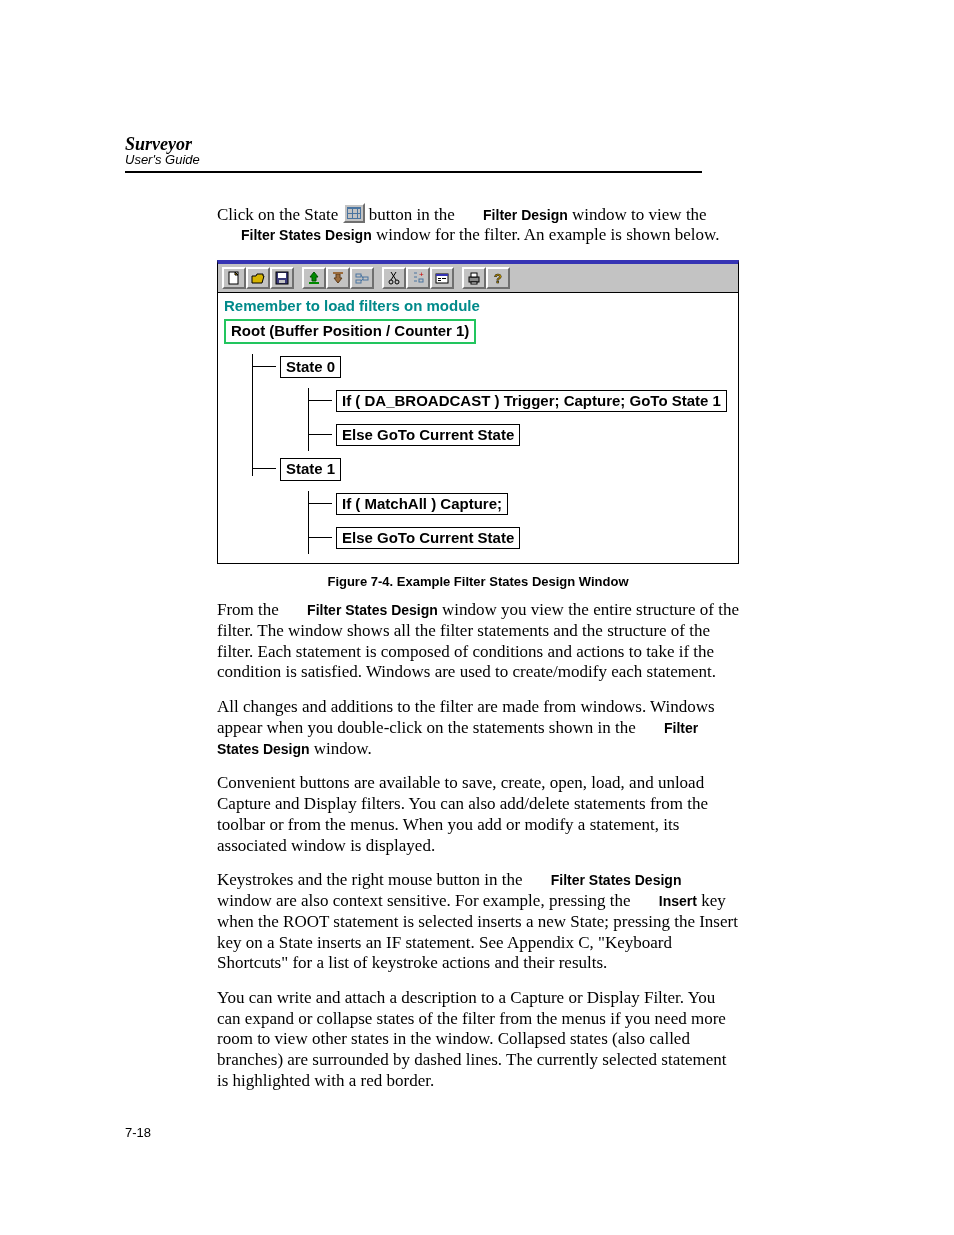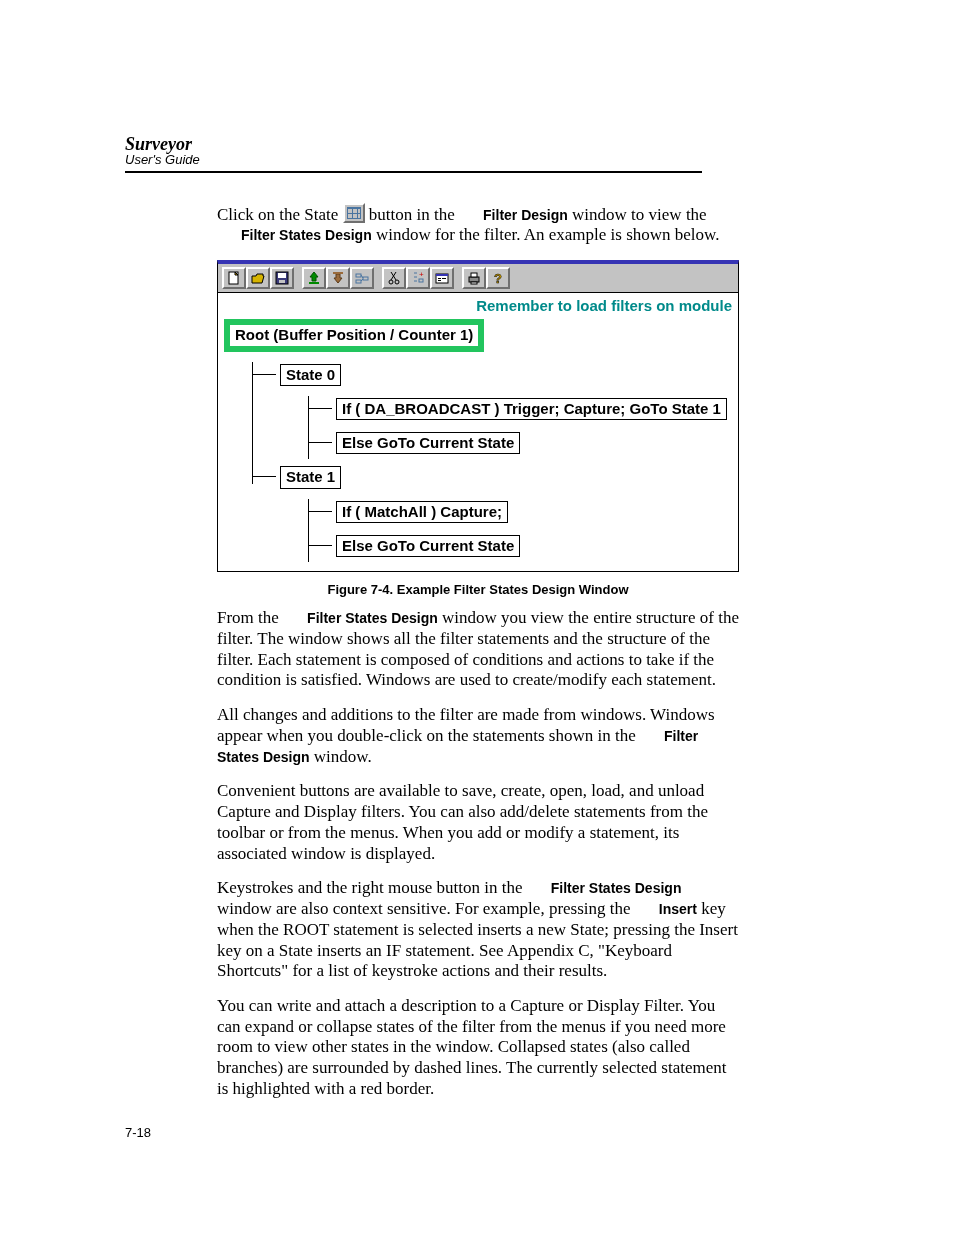--- a/index.html
+++ b/index.html
@@ -103,21 +103,21 @@
     border-left: 2px solid #fff;
     border-right: 2px solid #6f6f6f;
     border-bottom: 2px solid #6f6f6f;
     display: flex;
     align-items: center;
     justify-content: center;
   }
   .tb-btn svg { display: block; }
 
   .reminder {
-    text-align: right;
+    text-align: left;
     font-family: Arial, Helvetica, sans-serif;
     font-weight: bold;
     font-size: 15px;
     color: #008a8a;
     padding: 4px 6px 2px 6px;
   }
 
   .tree {
     font-family: Arial, Helvetica, sans-serif;
     font-weight: bold;
@@ -125,21 +125,21 @@
     padding: 2px 6px 14px 6px;
     position: relative;
   }
   .node {
     display: inline-block;
     border: 1px solid #000;
     padding: 1px 5px;
     background: #fff;
   }
   .node.sel {
-    border: 6px solid #22c55e;
+    border: 2px solid #22c55e;
   }
   .lvl {
     position: relative;
     margin-left: 28px;
   }
   .row {
     position: relative;
     margin-top: 12px;
     padding-left: 28px;
   }

